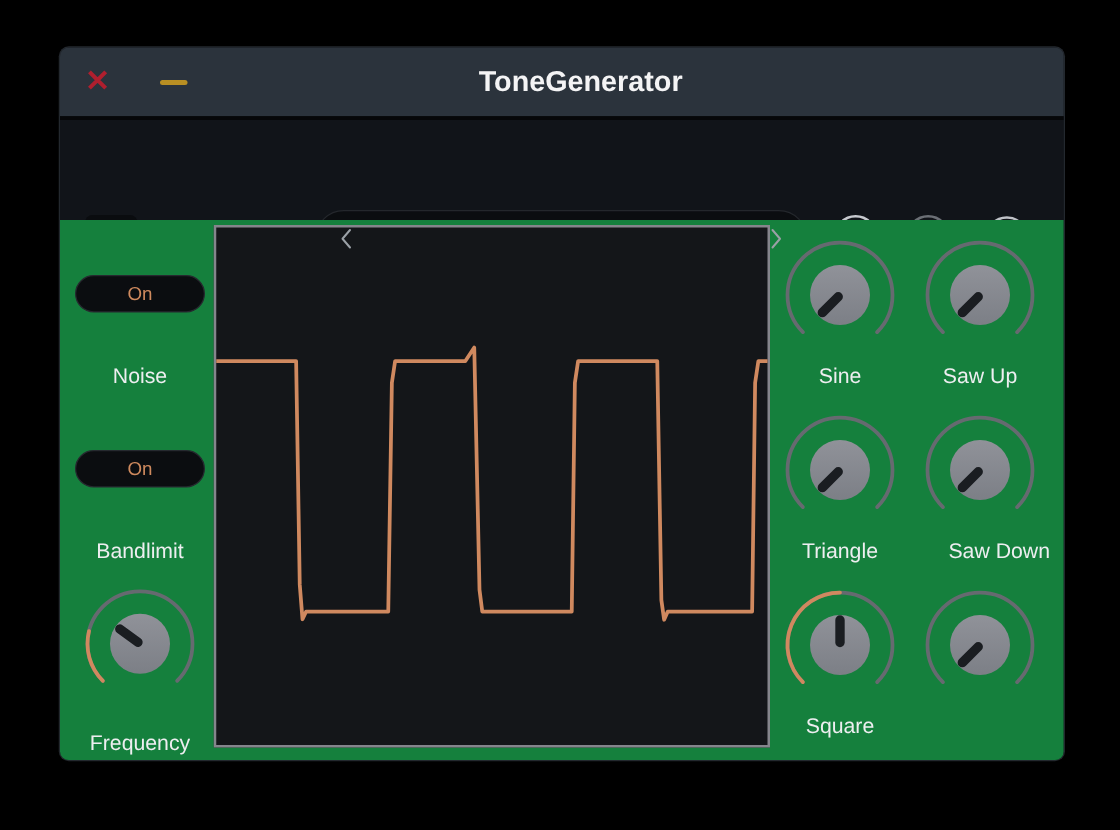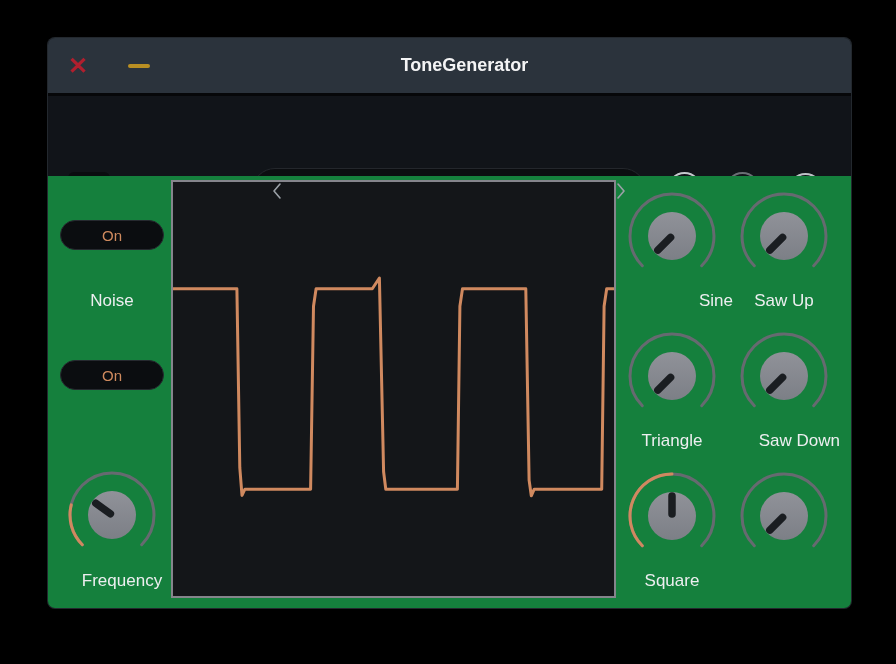--- a/index.html
+++ b/index.html
@@ -4,21 +4,21 @@
 <style>
   html,body{margin:0;padding:0;background:#000;}
   .canvas{position:relative;width:896px;height:664px;background:#000;overflow:hidden;
           font-family:"Liberation Sans",sans-serif;}
   .window{position:absolute;left:48px;top:38px;width:803px;height:570px;
           background:#17191e;border-radius:7px;overflow:hidden;
           box-shadow:0 0 0 1px #23282e;}
   
   .titlebar{position:absolute;left:0;top:0;right:0;height:55px;background:#2b333c;}
   .win-title{position:absolute;left:0;right:0;top:0;height:55px;line-height:55px;
-             text-align:center;color:#f4f4f5;font-size:18px;font-weight:bold;margin-left:30px;}
+             text-align:center;color:#f4f4f5;font-size:23px;font-weight:bold;margin-left:30px;}
   .close-btn{position:absolute;left:16px;top:0;width:28px;height:55px;display:flex;
              align-items:center;justify-content:center;color:#b01f2e;font-size:24px;
              font-weight:bold;cursor:default;}
   .min-btn{position:absolute;left:78px;top:0;width:26px;height:55px;display:flex;
            align-items:center;justify-content:center;}
   .min-dash{width:22px;height:4px;background:#b98f23;border-radius:2px;}
   
   .toolbar{position:absolute;left:0;top:55px;right:0;height:83px;background:#111419;
            border-top:3px solid #060709;box-sizing:border-box;}
   .menu-btn{position:absolute;left:20px;top:76px;width:42px;height:38px;background:#0a0c0f;
@@ -43,31 +43,31 @@
   
   .content{position:absolute;left:0;top:138px;right:0;bottom:0;background:#15803d;}
   .toggle{position:absolute;width:104px;height:30px;border-radius:15px;background:#0b0d10;
           border:1px solid #26292f;box-sizing:border-box;display:flex;align-items:center;
           justify-content:center;color:#cf8a5e;font-size:15px;}
   .tgl-enable{left:12px;top:44px;}
   .tgl-bandlimit{left:12px;top:184px;}
   .panel-label{position:absolute;font-size:17px;line-height:22px;color:#edeef0;text-align:center;}
   .lbl-enable{left:0;top:114px;width:128px;}
   .lbl-bandlimit{left:0;top:254px;width:128px;}
-  .lbl-frequency{left:0;top:394px;width:128px;padding-left:10px;}
+  .lbl-frequency{left:0;top:408px;width:128px;}
   .knob{position:absolute;width:96px;height:96px;}
   .knob svg{width:96px;height:96px;display:block;}
   .knob-frequency{left:16px;top:291px;}
   .knob-sine{left:576px;top:12px;}
   .knob-sawup{left:688px;top:12px;}
   .knob-triangle{left:576px;top:152px;}
   .knob-sawdown{left:688px;top:152px;}
   .knob-square{left:576px;top:292px;}
   .knob-noise{left:688px;top:292px;}
-  .lbl-sine{left:568px;top:114px;width:112px;padding-left:44px;}
+  .lbl-sine{left:568px;top:114px;width:112px;}
   .lbl-sawup{left:680px;top:114px;width:112px;}
   .lbl-triangle{left:568px;top:254px;width:112px;}
   .lbl-sawdown{left:680px;top:254px;width:112px;text-align:right;}
   .lbl-square{left:568px;top:394px;width:112px;}
   .lbl-noise{left:680px;top:394px;width:112px;}
   .display{position:absolute;left:123px;top:4px;width:445px;height:418px;background:#141619;
            border:2px solid #85858c;box-sizing:border-box;}
   .display svg{width:441px;height:414px;display:block;}
 </style>
 </head>
@@ -119,20 +119,21 @@
     <div class="content">
 
       <div class="toggle tgl-enable">
         <span>On</span>
       </div>
       <div class="panel-label lbl-enable">Noise</div>
 
       <div class="toggle tgl-bandlimit">
         <span>On</span>
       </div>
+      <div class="panel-label lbl-bandlimit">Bandlimit</div>
 
       <div class="knob knob-frequency">
           <svg viewBox="0 0 96 96">
             <defs>
               <linearGradient id="knobGrad0" x1="0" y1="0" x2="0" y2="1">
                 <stop offset="0%" stop-color="#909299"></stop>
                 <stop offset="100%" stop-color="#7c7f86"></stop>
               </linearGradient>
             </defs>
             <path d="M 18.30 77.70 A 42 42 0 1 1 77.70 77.70" fill="none" stroke="#666a70" stroke-width="3" stroke-linecap="round"></path>

